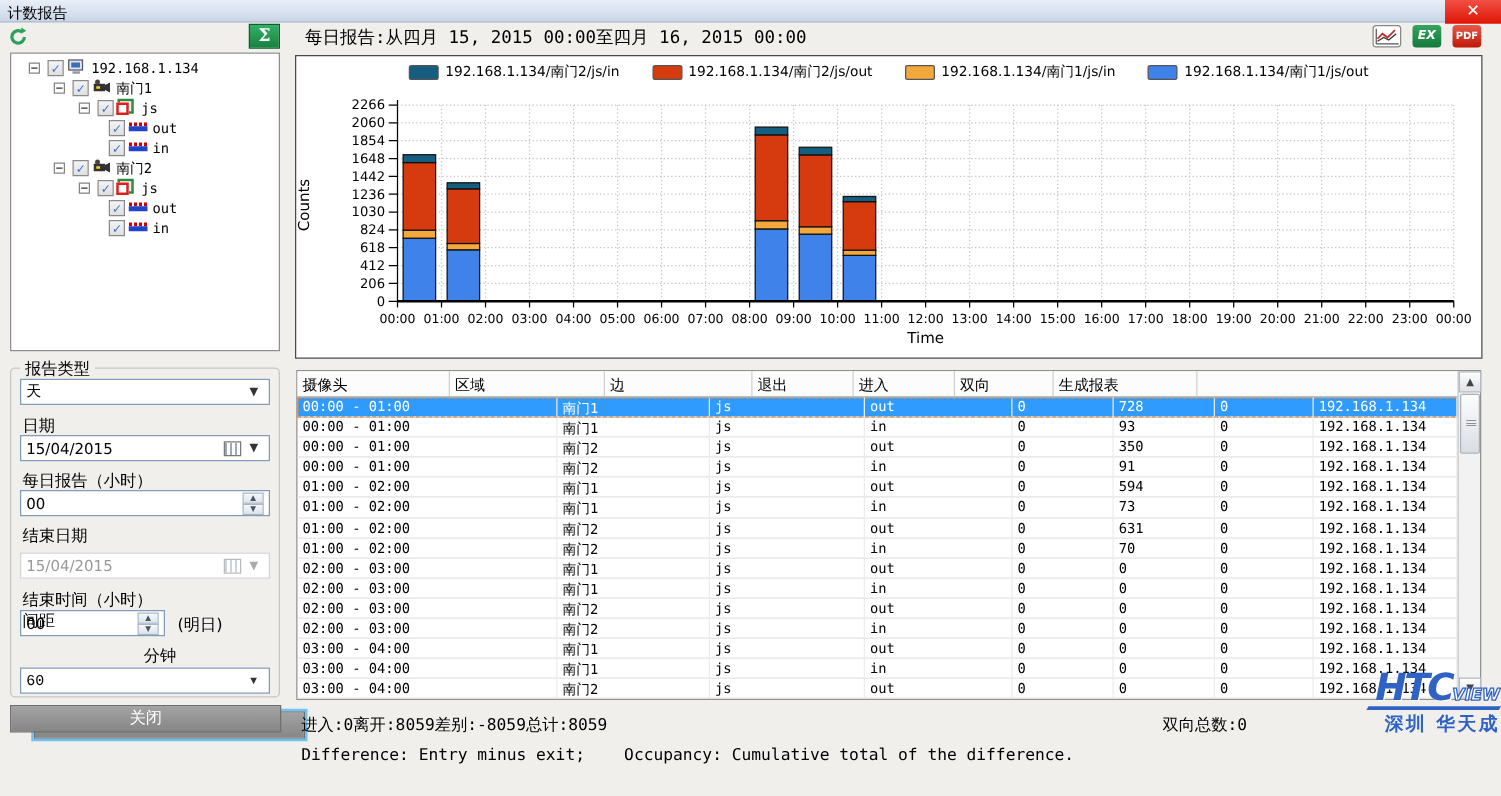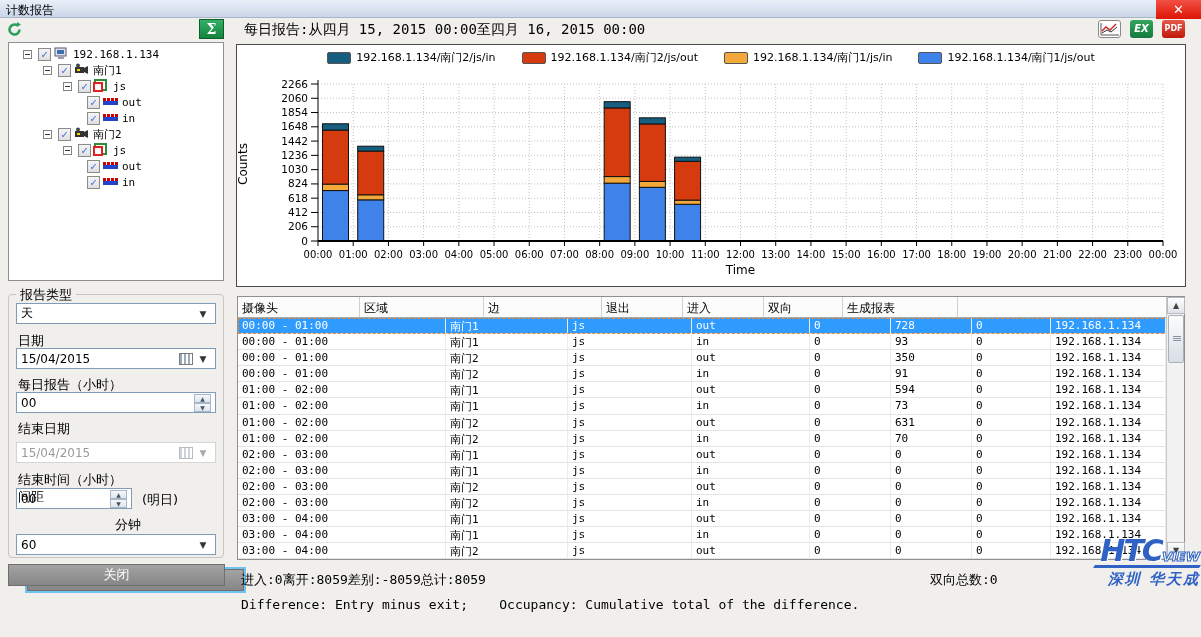--- a/index.html
+++ b/index.html
@@ -83,21 +83,21 @@
   .status-left { position:absolute; left:241px; top:571px; font-family:"DejaVu Sans Mono","Liberation Mono",monospace; font-size:13px; }
   .status-right { position:absolute; left:930px; top:571px; font-family:"DejaVu Sans Mono","Liberation Mono",monospace; font-size:13px; }
   .status-note { position:absolute; left:241px; top:597px; font-family:"DejaVu Sans Mono","Liberation Mono",monospace; font-size:13px; white-space:pre; }
 
   
   .logo { position:absolute; left:1086px; top:538px; width:114px; text-align:right; z-index:9; }
   .logo-main { font-size:30px; font-style:italic; font-weight:900; color:#2f62c4; line-height:26px; letter-spacing:-2px;
     font-family:"DejaVu Sans","Liberation Sans",sans-serif; text-shadow:1px 1px 0 #fff; }
   .logo-sub { font-size:13px; font-style:italic; font-weight:bold; color:#fff; -webkit-text-stroke:1px #2f62c4; letter-spacing:0px; }
   .logo-rule { height:3px; background:#2f62c4; margin:1px 0 2px 8px; transform:skewX(-30deg); }
-  .logo-tagline { font-size:15px; font-weight:bold; color:#2f62c4; letter-spacing:2px; white-space:nowrap;font-style:italic; }
+  .logo-tagline { font-size:15px; font-weight:bold; color:#2f62c4; letter-spacing:2px; white-space:nowrap; }
 </style>
 </head>
 <body>
 
 <div class="titlebar">
   <span>计数报告</span>
 </div>
 <div class="close-btn">✕</div>
 
 <div class="refresh-icon">
@@ -222,21 +222,21 @@
 <div class="f-input" style="top:488px; width:116px;">
   <span class="grow">00</span>
   <span class="spin">
       <span>▲</span>
       <span>▼</span>
     </span>
 </div>
 <div class="f-label" style="top:491px; left:142px;">(明日)</div>
 <div class="f-label" style="top:488px;text-align:right;">间距</div>
 <div class="f-label" style="top:516px; left:115px;">分钟</div>
-<div class="f-input" style="top:534px;">
+<div class="f-input" style="top:534px;font-family:Liberation Mono, monospace;">
   <span class="grow">60</span>
   <span class="combo-arrow">▼</span>
 </div>
 
 <div class="gray-btn focus-ring" style="top:569px;">生成报表</div>
 <div class="gray-btn" style="top:564px;">关闭</div>
 
 <div class="report-header">每日报告:从四月 15, 2015 00:00至四月 16, 2015 00:00</div>
 <div class="hdr-icon" style="left:1098px; background:#fff; border:1px solid #888;">
   <svg width="21" height="16" viewBox="0 0 21 16">

